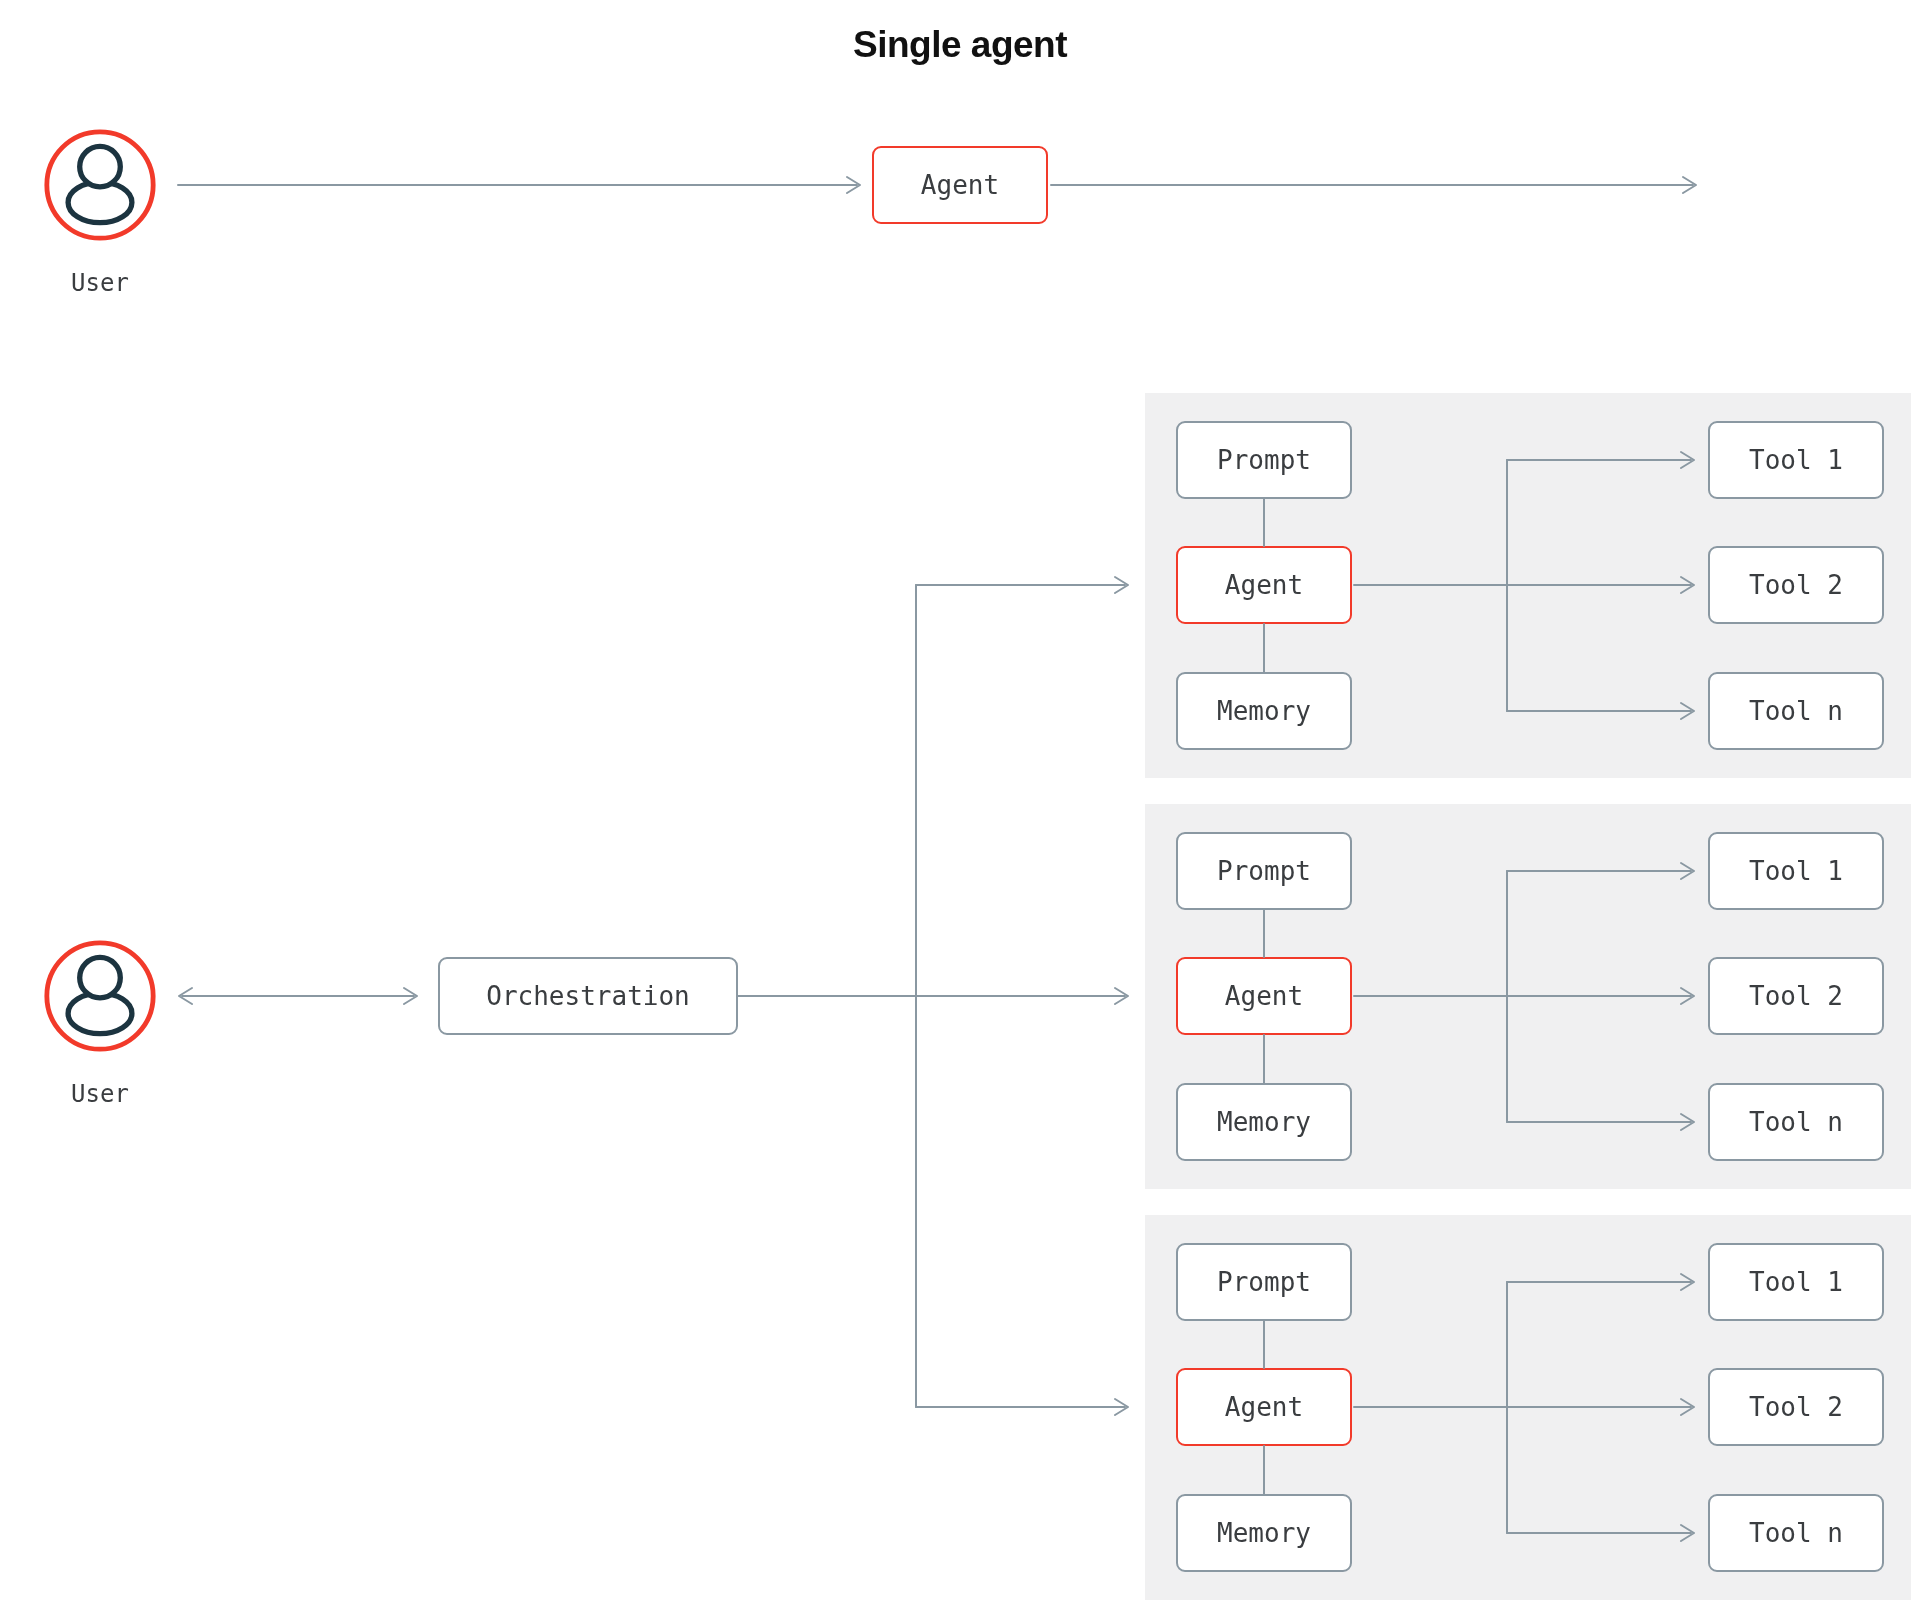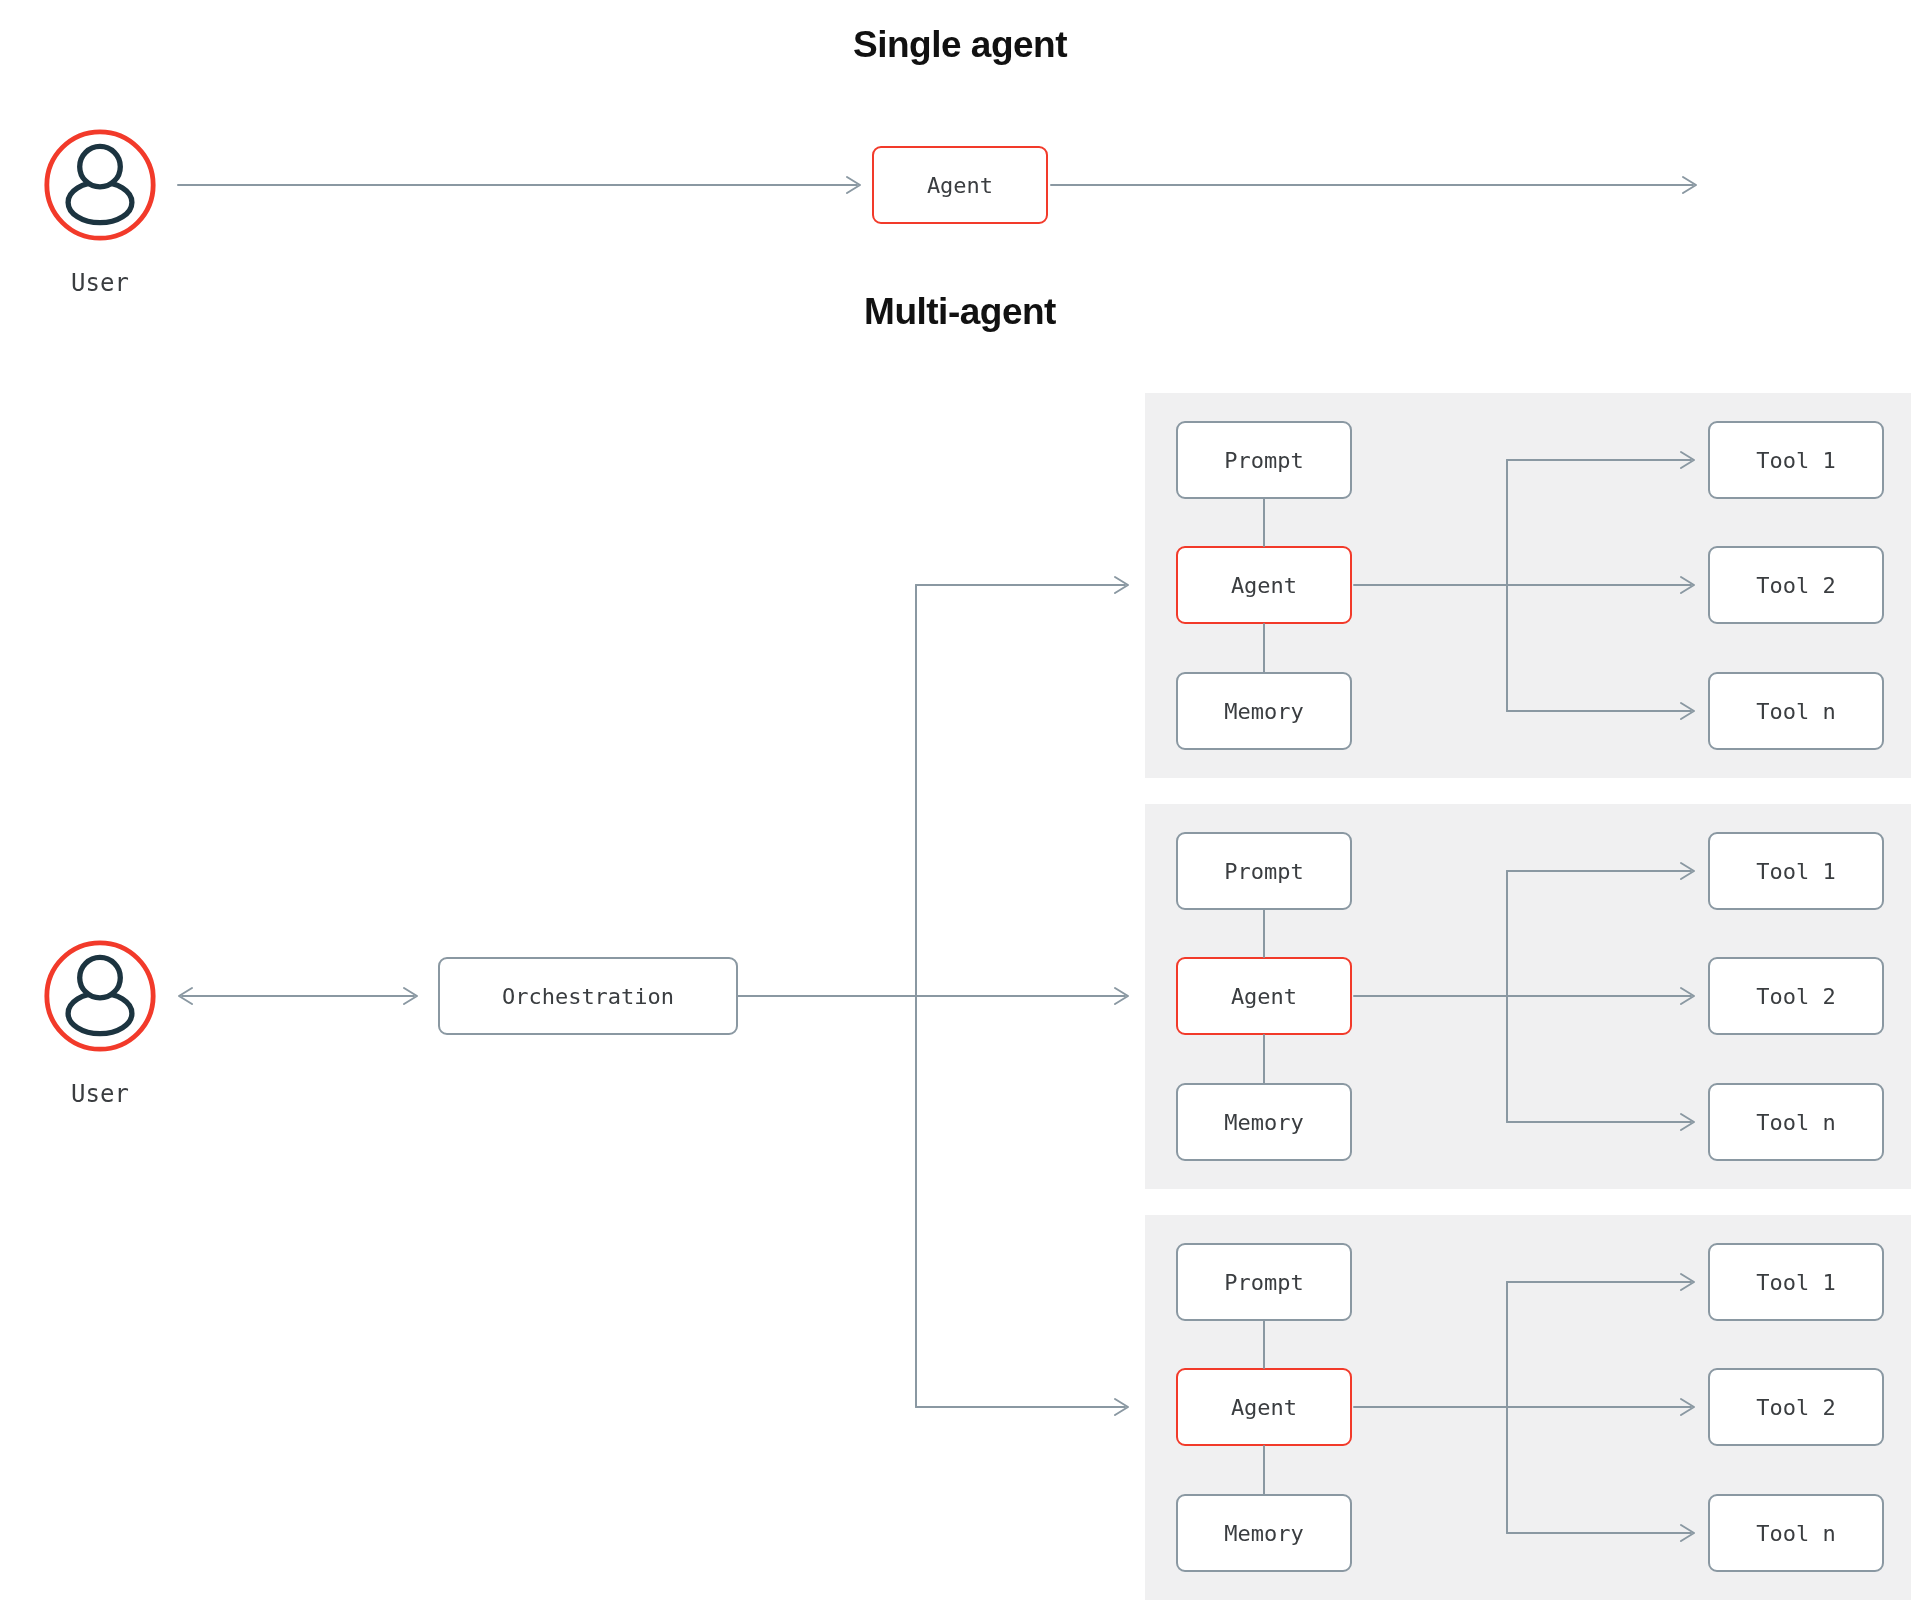--- a/index.html
+++ b/index.html
@@ -37,21 +37,21 @@
   }
   .node{
     position:absolute;
     width:176px;height:78px;
     box-sizing:border-box;
     background:#ffffff;
     border:2px solid var(--line_gray);
     border-radius:9px;
     display:flex;align-items:center;justify-content:center;
     font-family:"DejaVu Sans Mono","Liberation Mono",monospace;
-    font-size:22px;color:var(--node_text);
+    font-size:26px;color:var(--node_text);
     z-index:4;
     white-space:nowrap;
   }
   .node.red{border:2.5px solid var(--accent_red);}
   .node.wide{width:300px;}
   .user{
     position:absolute;width:120px;text-align:center;z-index:4;
   }
   .user svg{display:block;margin:0 auto;}
   .user-label{
@@ -160,21 +160,20 @@
       <path d="M1354 1407 H1691"></path>
         <path d="M1681 1399 L1694 1407 L1681 1415"></path>
     </g>
     <g>
       <path d="M1507 1533 H1691"></path>
         <path d="M1681 1525 L1694 1533 L1681 1541"></path>
     </g>
   </svg>
 
   <h1 class="title t1">Single agent</h1>
-  <h1 class="title t2">Multi-agent</h1>
 
   <div class="user" style="left:40px;top:127px;">
     <svg width="116" height="116" viewBox="0 0 120 120">
       <circle cx="60" cy="60" r="55" fill="#ffffff" stroke="var(--accent_red)" stroke-width="5"></circle>
       <ellipse cx="60" cy="78" rx="33" ry="21" fill="none" stroke="var(--icon_navy)" stroke-width="5.5"></ellipse>
       <circle cx="60" cy="41" r="21" fill="#ffffff" stroke="var(--icon_navy)" stroke-width="5.5"></circle>
     </svg>
     <div class="user-label">User</div>
   </div>
 

